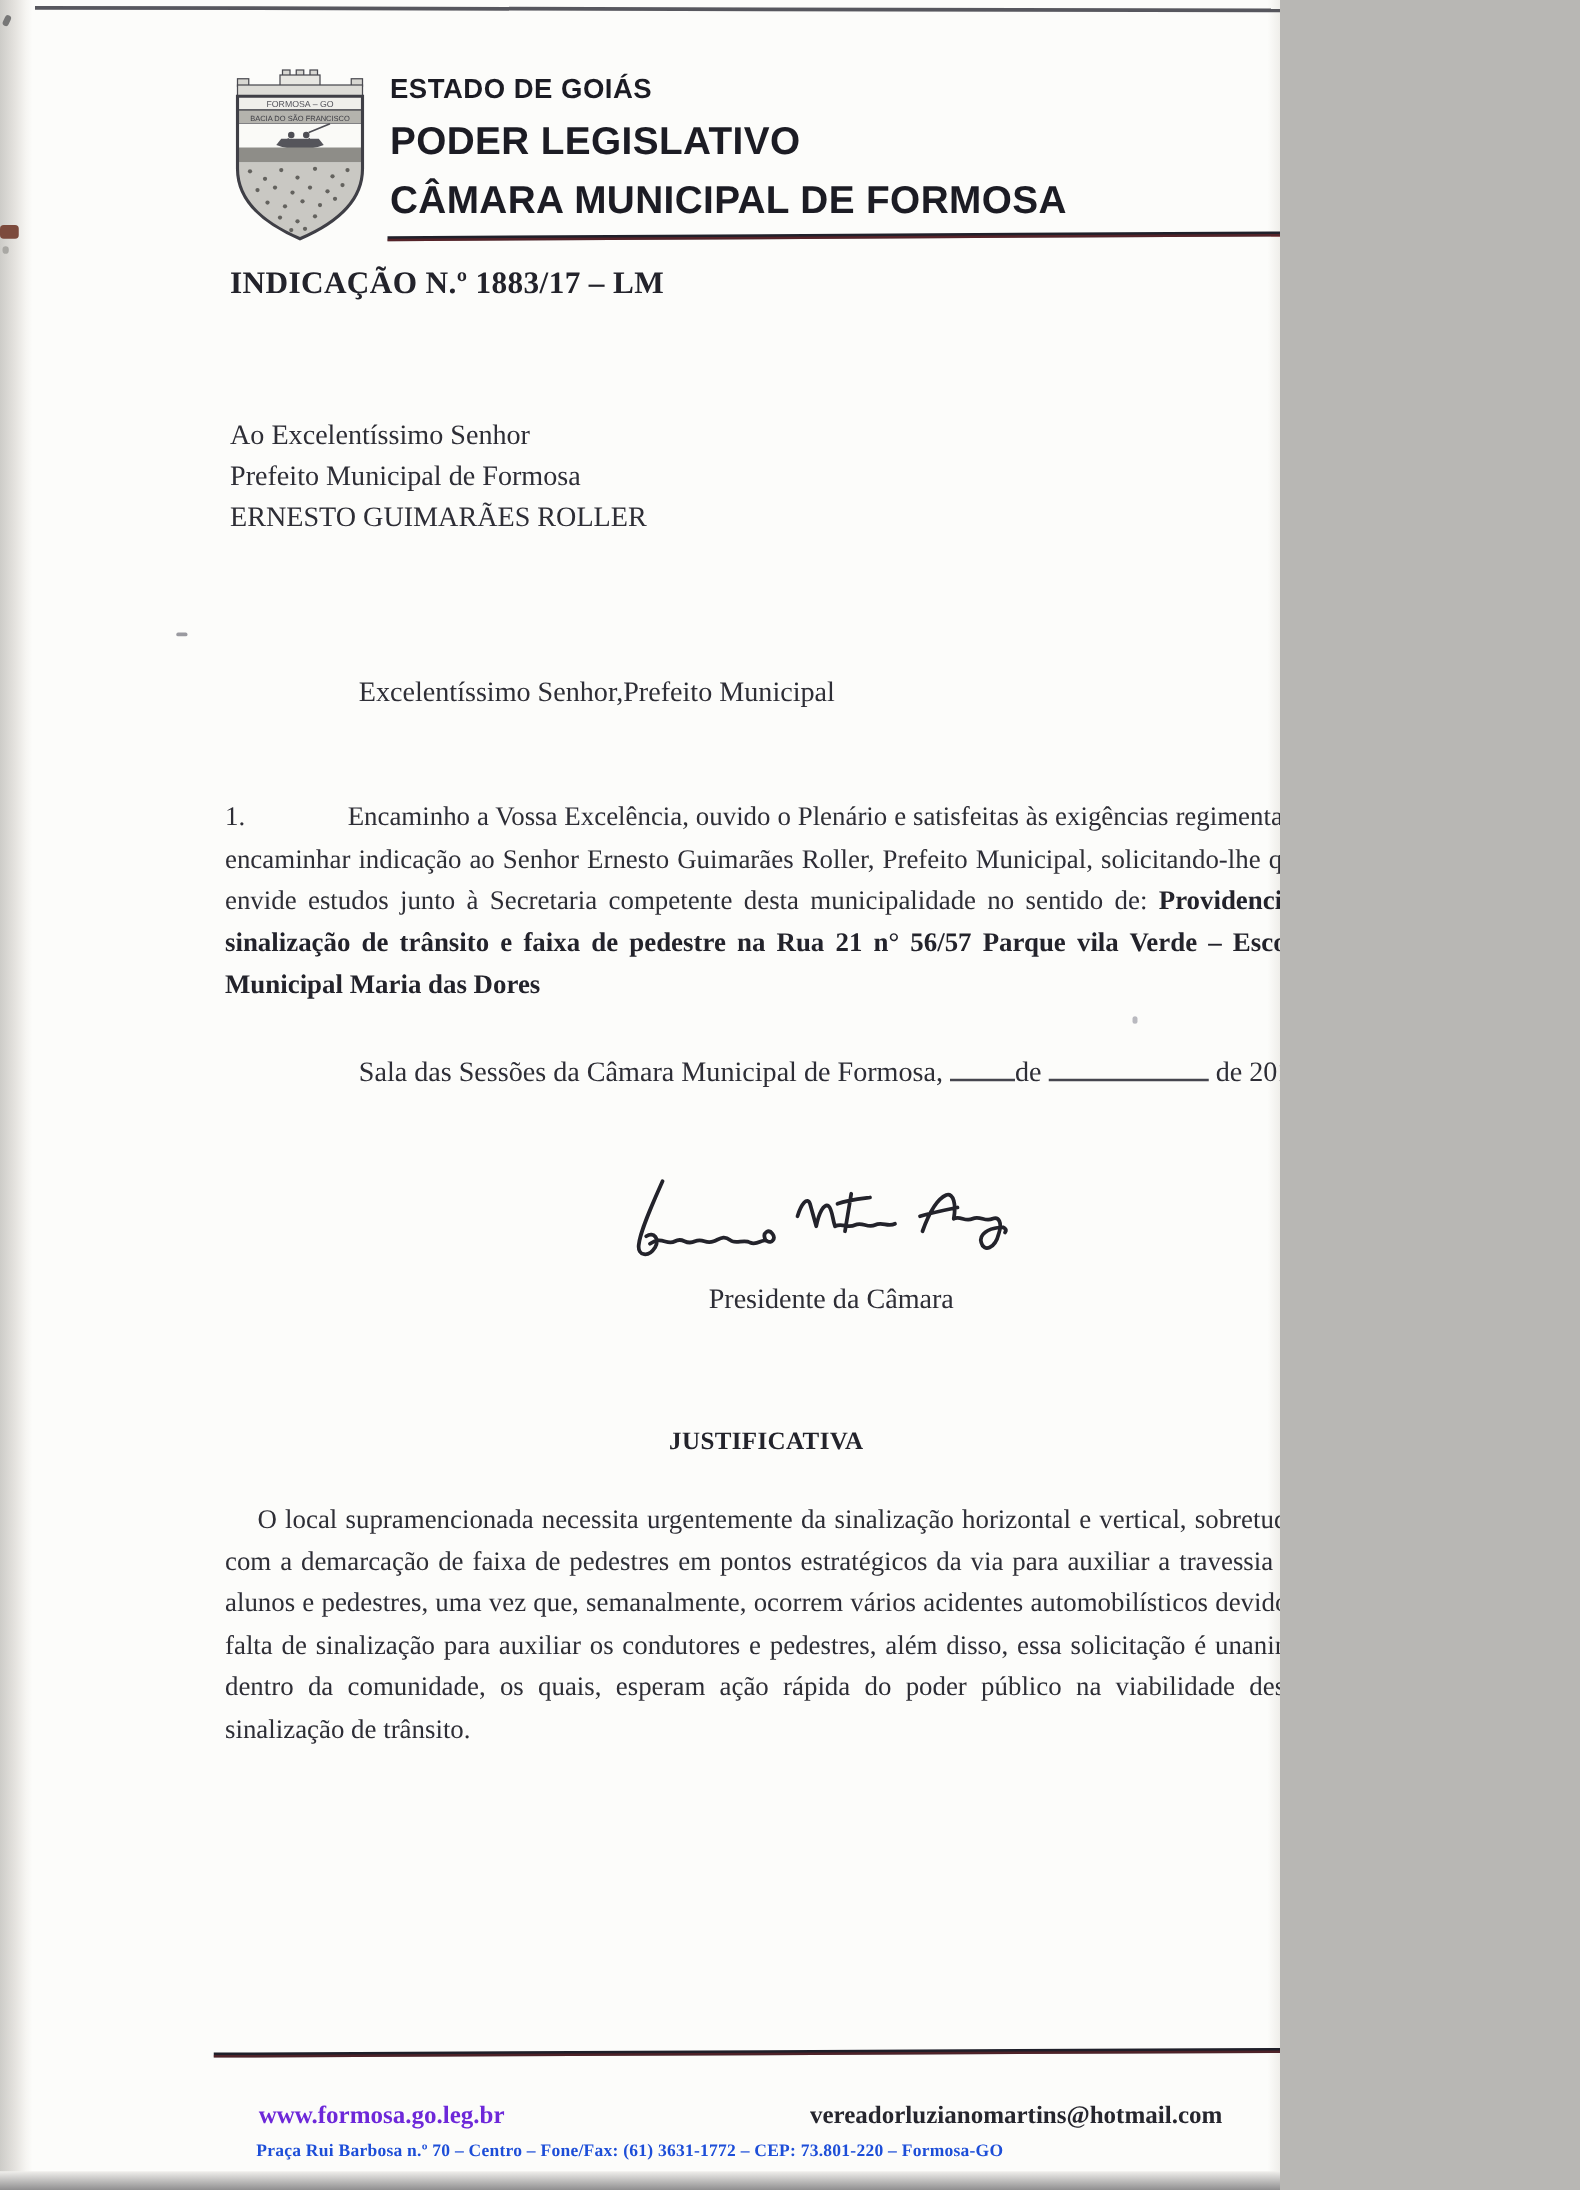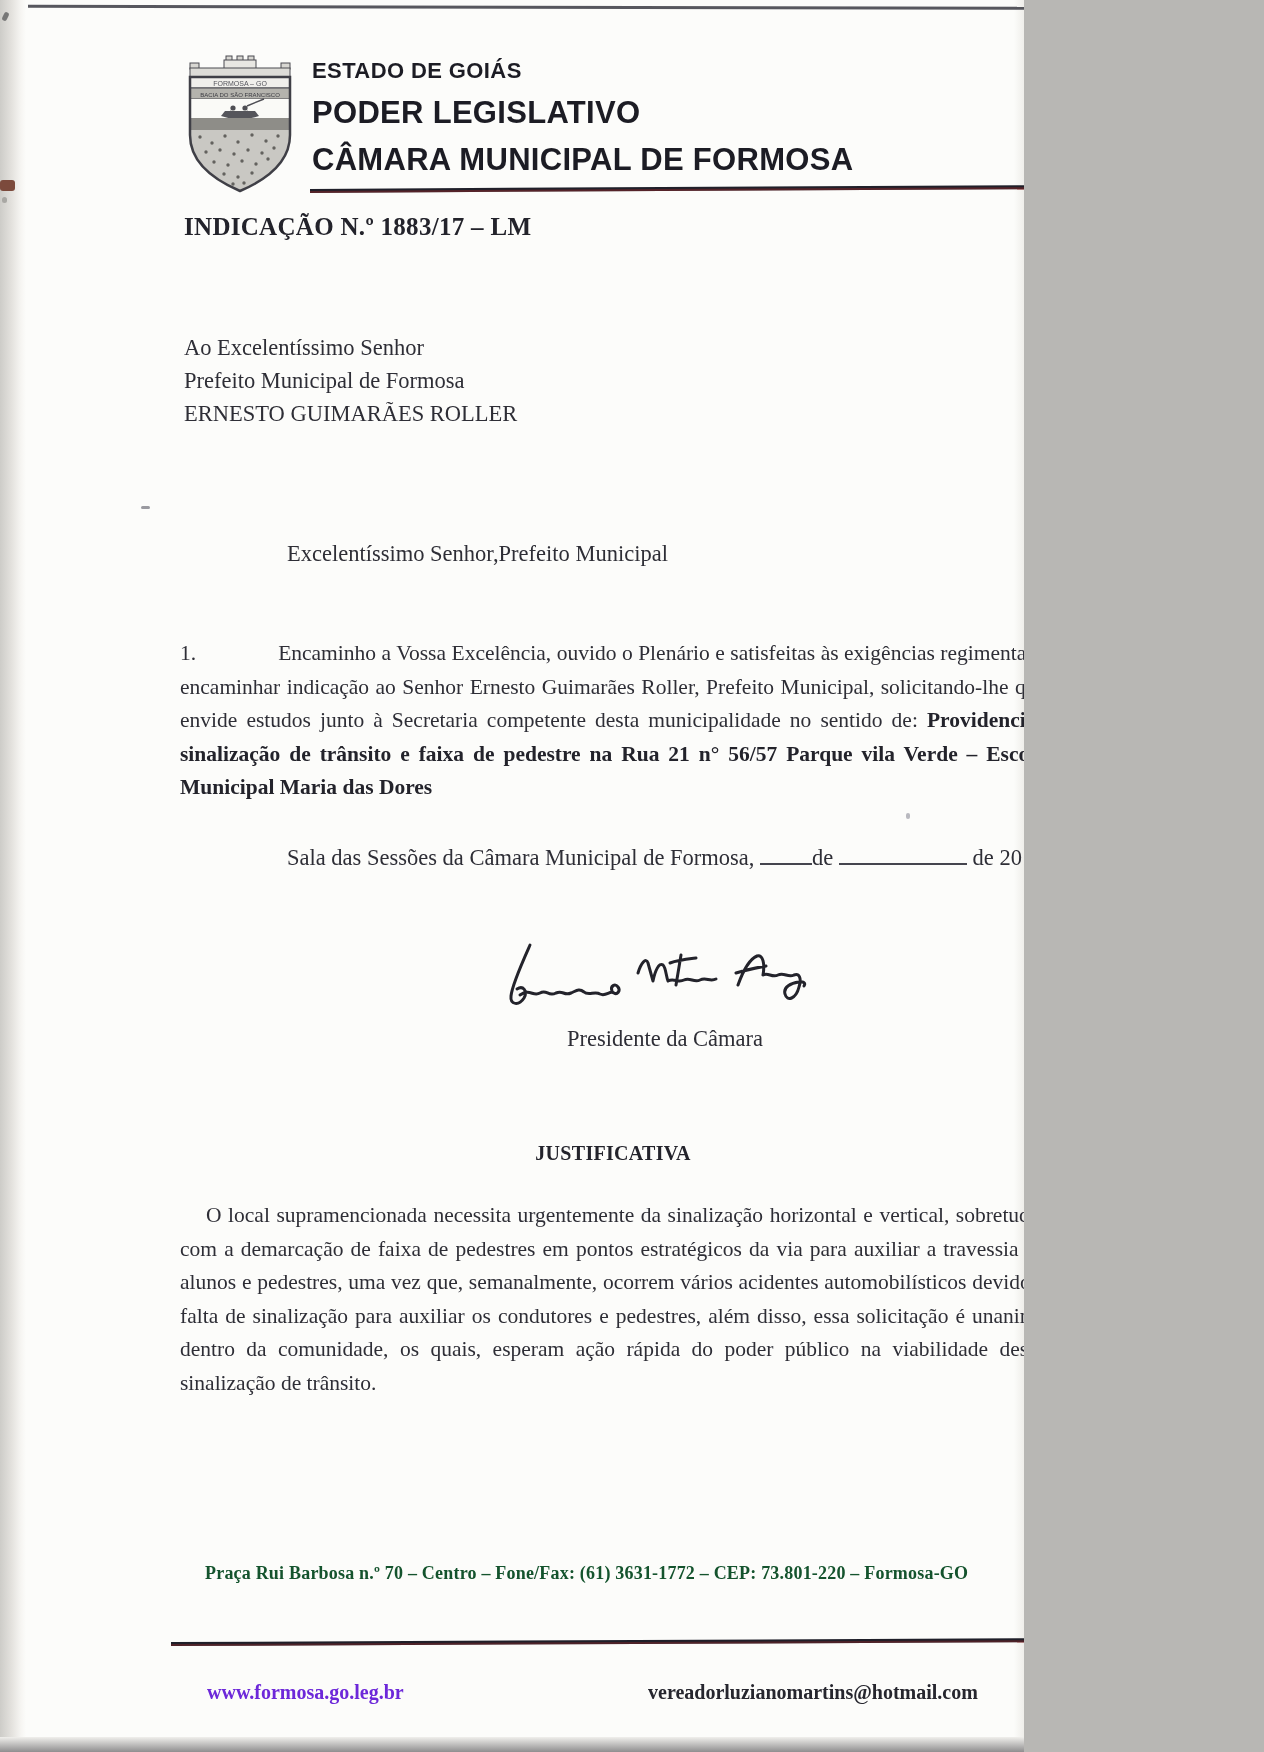--- a/index.html
+++ b/index.html
@@ -56,22 +56,22 @@
   .sig-block { position:absolute; left:380px; top:1022px; width:570px;
     text-align:center; font-size:22.5px; line-height:33px; }
 
   .just-head { position:absolute; left:180px; top:1142px; width:866px;
     text-align:center; font-size:20px; font-weight:bold; color:#23232b; letter-spacing:.3px; }
   .para2 { position:absolute; left:180px; top:1199px; width:866px;
     font-size:21.5px; line-height:33.5px; text-align:justify; text-indent:26px; }
 
   .footer-rule { position:absolute; left:171px; top:1640px; width:942px; height:4px;
     background:#1f1f29; border-bottom:2px solid rgba(150,40,40,.4); transform:rotate(-.25deg); }
-  .footer1 { position:absolute; left:205px; top:1563px; width:880px;
-    font-size:18px; font-weight:bold; color:#14532d; letter-spacing:.2px; white-space:nowrap; }
+  .footer1 { position:absolute; left:205px; top:1714px; width:880px;
+    font-size:14px; font-weight:bold; color:#1d4ed8; letter-spacing:.2px; white-space:nowrap; }
   .footer-web { position:absolute; left:207px; top:1681px; font-size:20px; font-weight:bold; color:#6d28d9; }
   .footer-mail { position:absolute; left:648px; top:1681px; font-size:20px; font-weight:bold; color:#26262e; }
 </style>
 </head>
 <body>
 
 <div class="scan">
 
   <div class="edge-left"></div>
   <div class="edge-right"></div>

